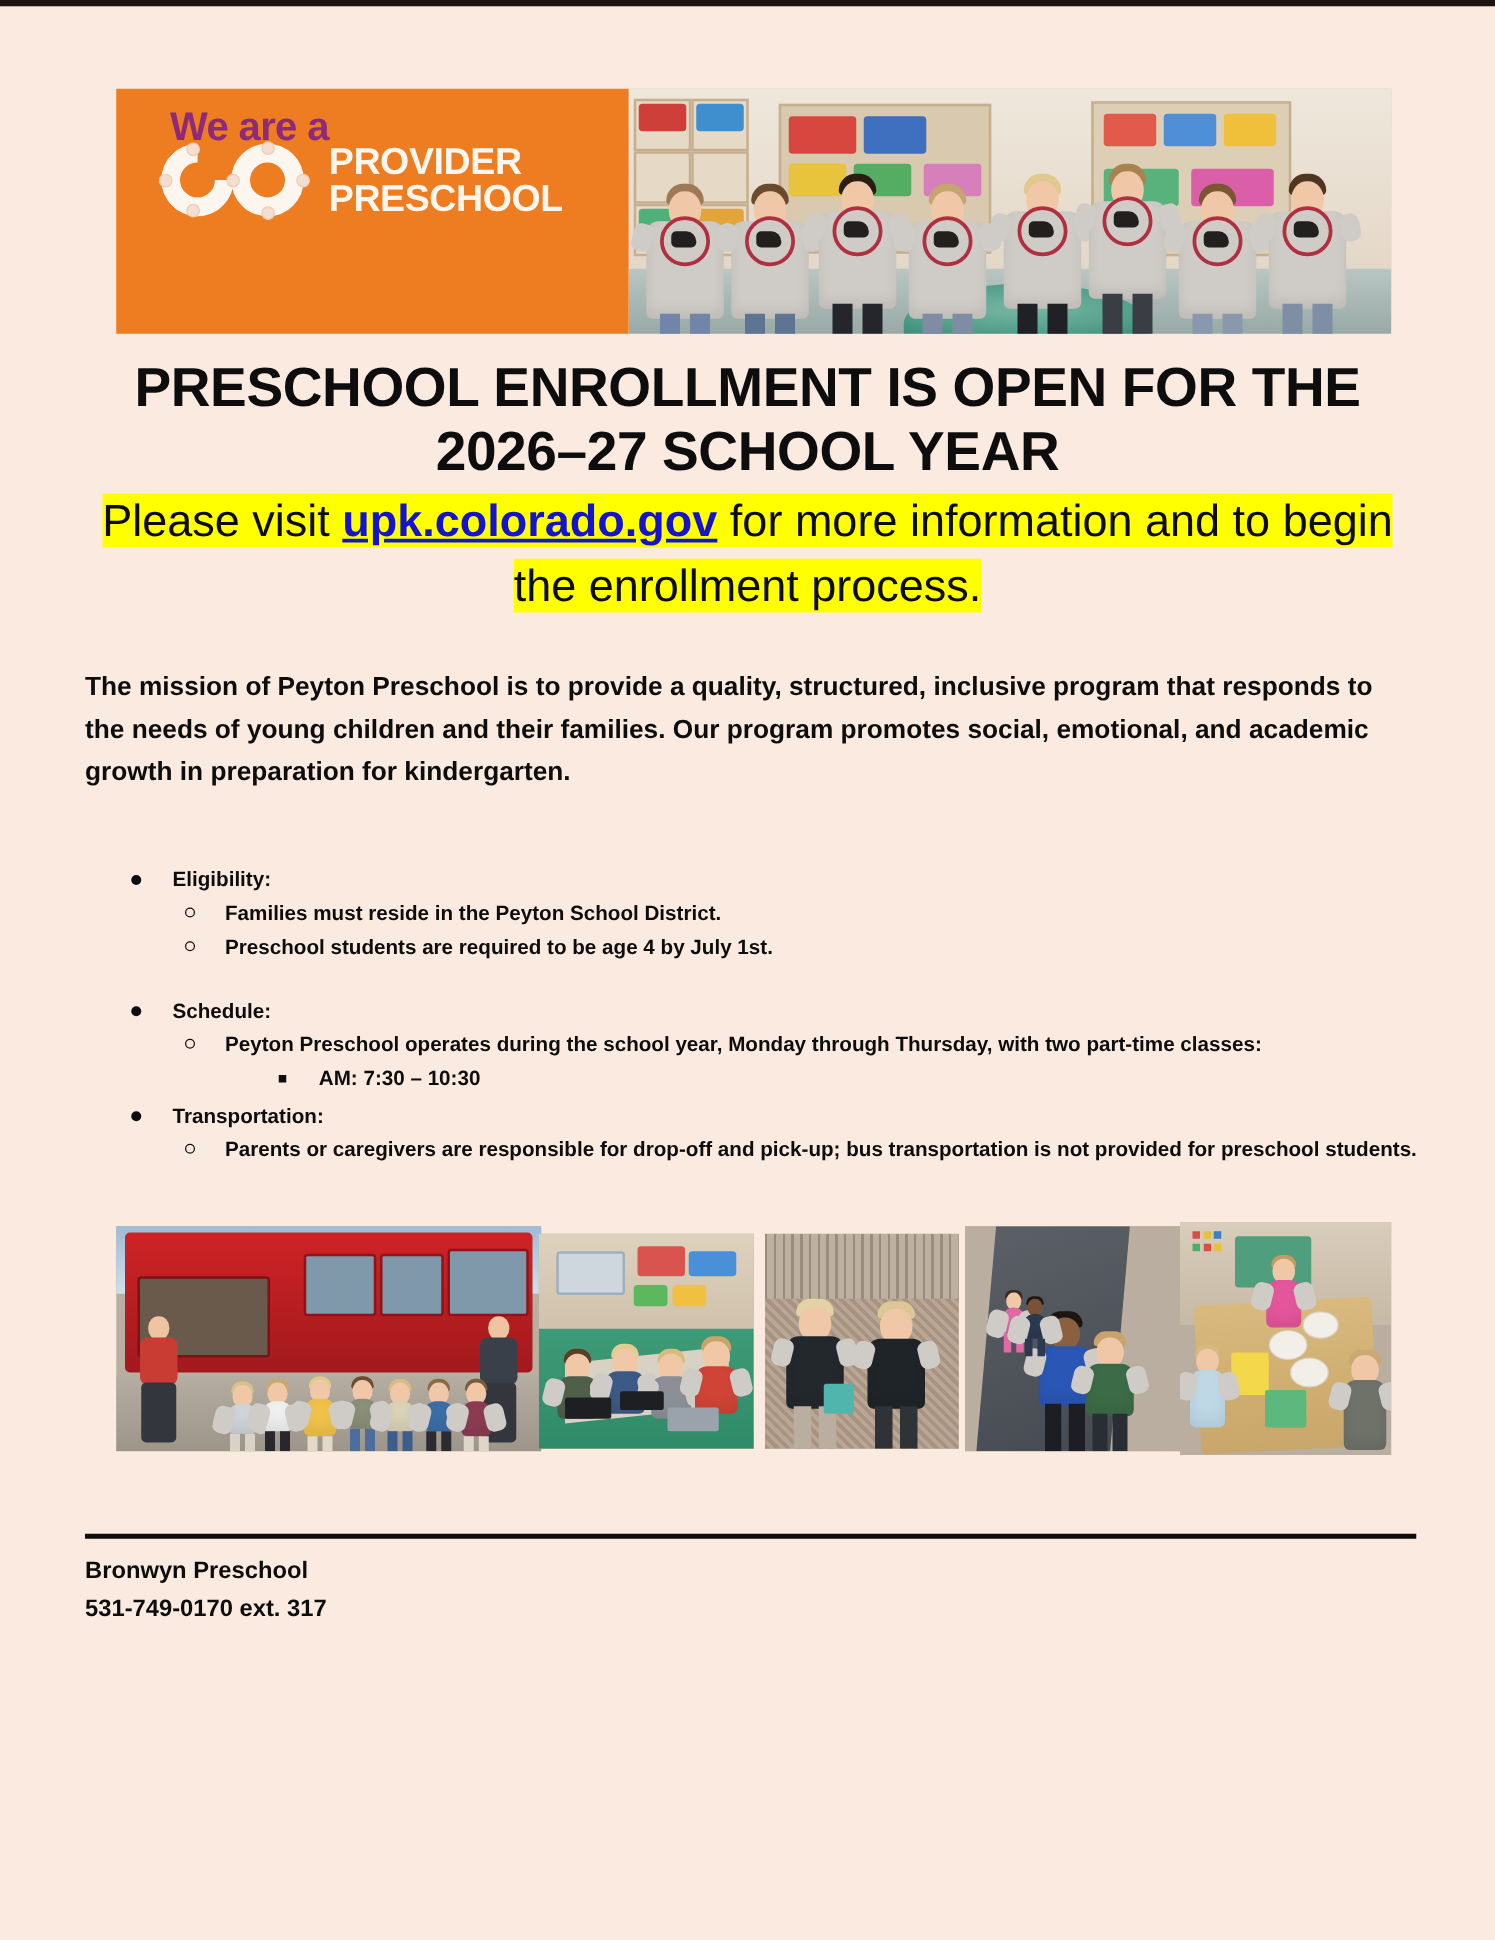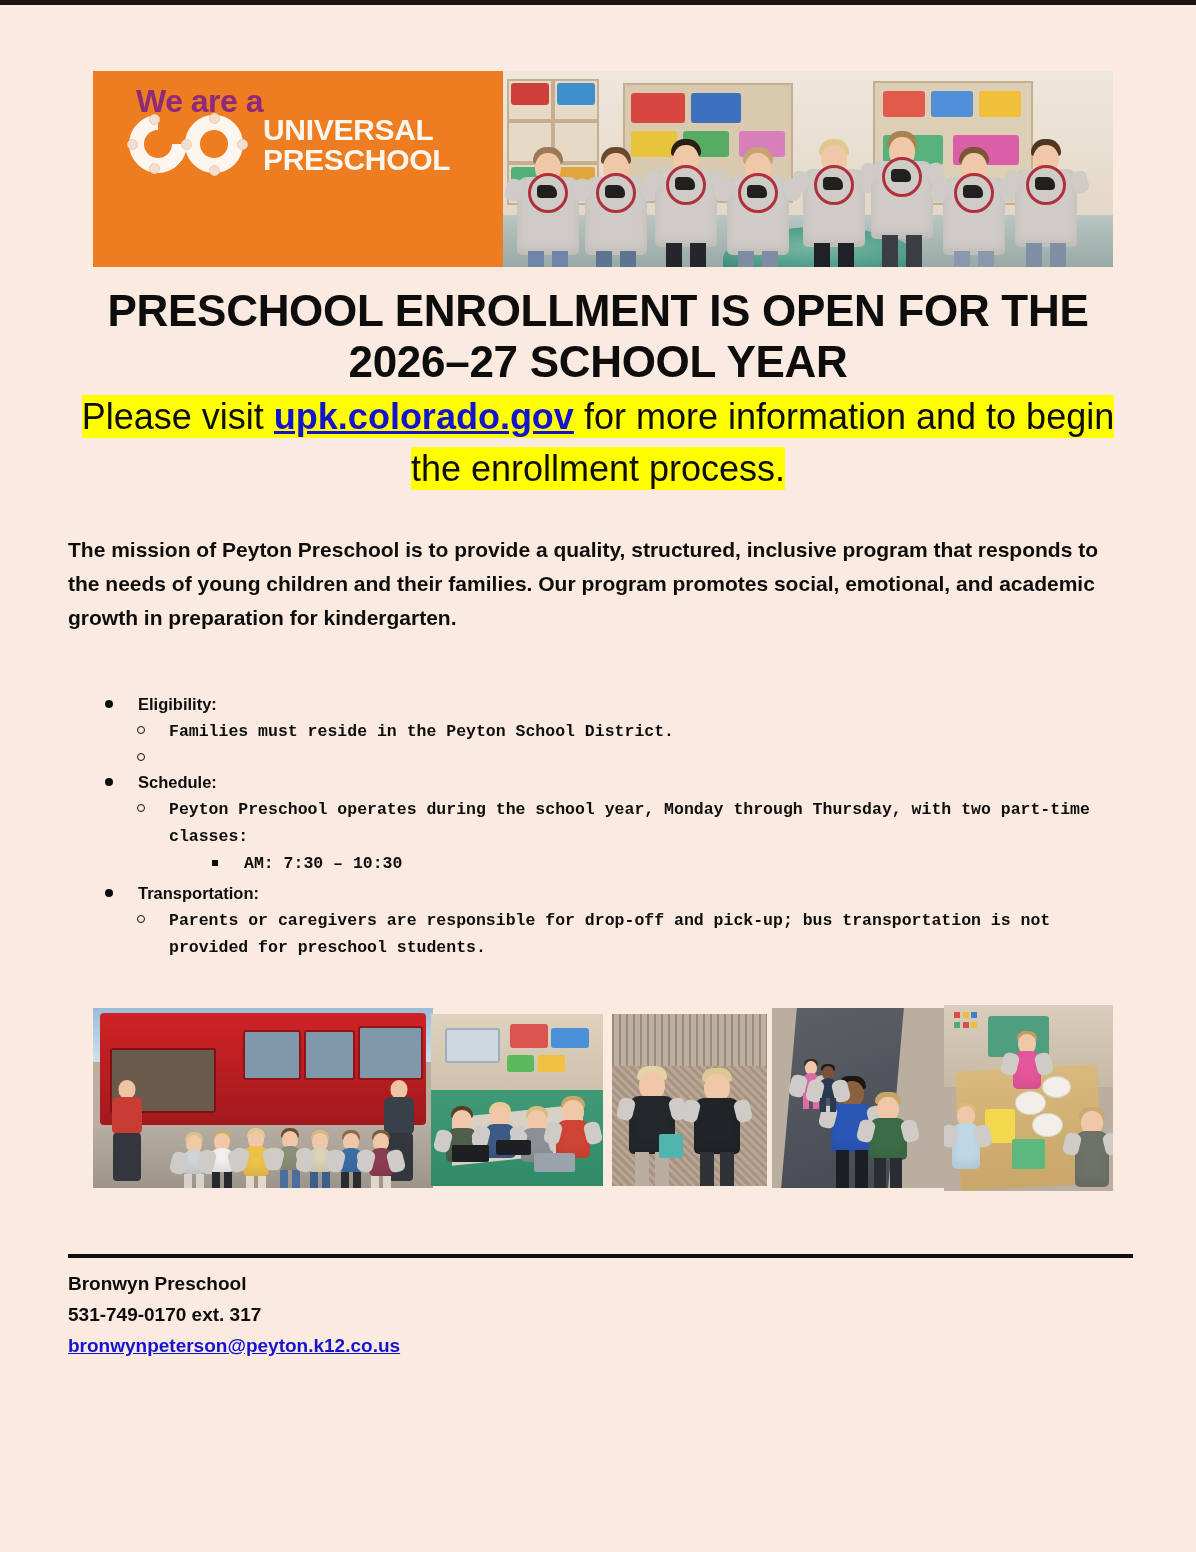--- a/index.html
+++ b/index.html
@@ -219,23 +219,22 @@
   }
   .lvl1 > .bullet {
     position: absolute;
     left: -33px; top: 9px;
     width: 8px; height: 8px;
     border-radius: 50%;
     background: #0d0d0d;
   }
   .lvl2 {
     position: relative;
-    margin-left: 31px;
+    margin-left: 42px;
     margin-right: 0;
-    font-family: Liberation Mono, monospace;
   }
   .lvl2 > .bullet {
     position: absolute;
     left: -32px; top: 8px;
     width: 8px; height: 8px;
     border-radius: 50%;
     border: 1.4px solid #0d0d0d;
     box-sizing: border-box;
   }
   .lvl3 {
@@ -337,21 +336,21 @@
         <span class="dot" style="left:-2px;top:24px;"></span>
         <span class="dot" style="left:20px;top:-1px;"></span>
         <span class="dot" style="left:20px;top:48px;"></span>
         <span class="dot" style="left:52px;top:24px;"></span>
         <span class="dot" style="left:80px;top:-2px;"></span>
         <span class="dot" style="left:80px;top:50px;"></span>
         <span class="dot" style="left:108px;top:24px;"></span>
       </div>
 
       <div class="logo-univ">
-        <div>UNIVERSAL</div>
+        <div>PROVIDER</div>
         <div>PRESCHOOL</div>
       </div>
 
     </div>
 
     <div class="header-photo">
       <div class="shelfwall"></div>
 
       <div class="cubby" style="left:4px;top:8px;width:46px;height:42px;"></div>
       <div class="cubby" style="left:4px;top:50px;width:46px;height:42px;"></div>
@@ -478,20 +477,21 @@
 
     <div class="lvl1">
       <span class="bullet"></span>
       <span>Eligibility:</span>
       <div class="lvl2">
         <span class="bullet"></span>
         <span>Families must reside in the Peyton School District.</span>
       </div>
       <div class="lvl2">
         <span class="bullet"></span>
+        <span>Preschool students are required to be age 4 by July 1st.</span>
       </div>
     </div>
 
     <div class="gap"></div>
 
     <div class="lvl1">
       <span class="bullet"></span>
       <span>Schedule:</span>
       <div class="lvl2">
         <span class="bullet"></span>
@@ -748,16 +748,15 @@
         <div class="shirt" style="top:24px;width:34px;height:56px;background:#6f7269;"></div>
 
       </div>
     </div>
   </div>
 
   <div class="divider"></div>
   <div class="contact">
     <div>Bronwyn Preschool</div>
     <div>531-749-0170 ext. 317</div>
-    <div><a href="#">bronwynpeterson@peyton.k12.co.us</a></div>
   </div>
 
 </div>
 
 </body></html>

